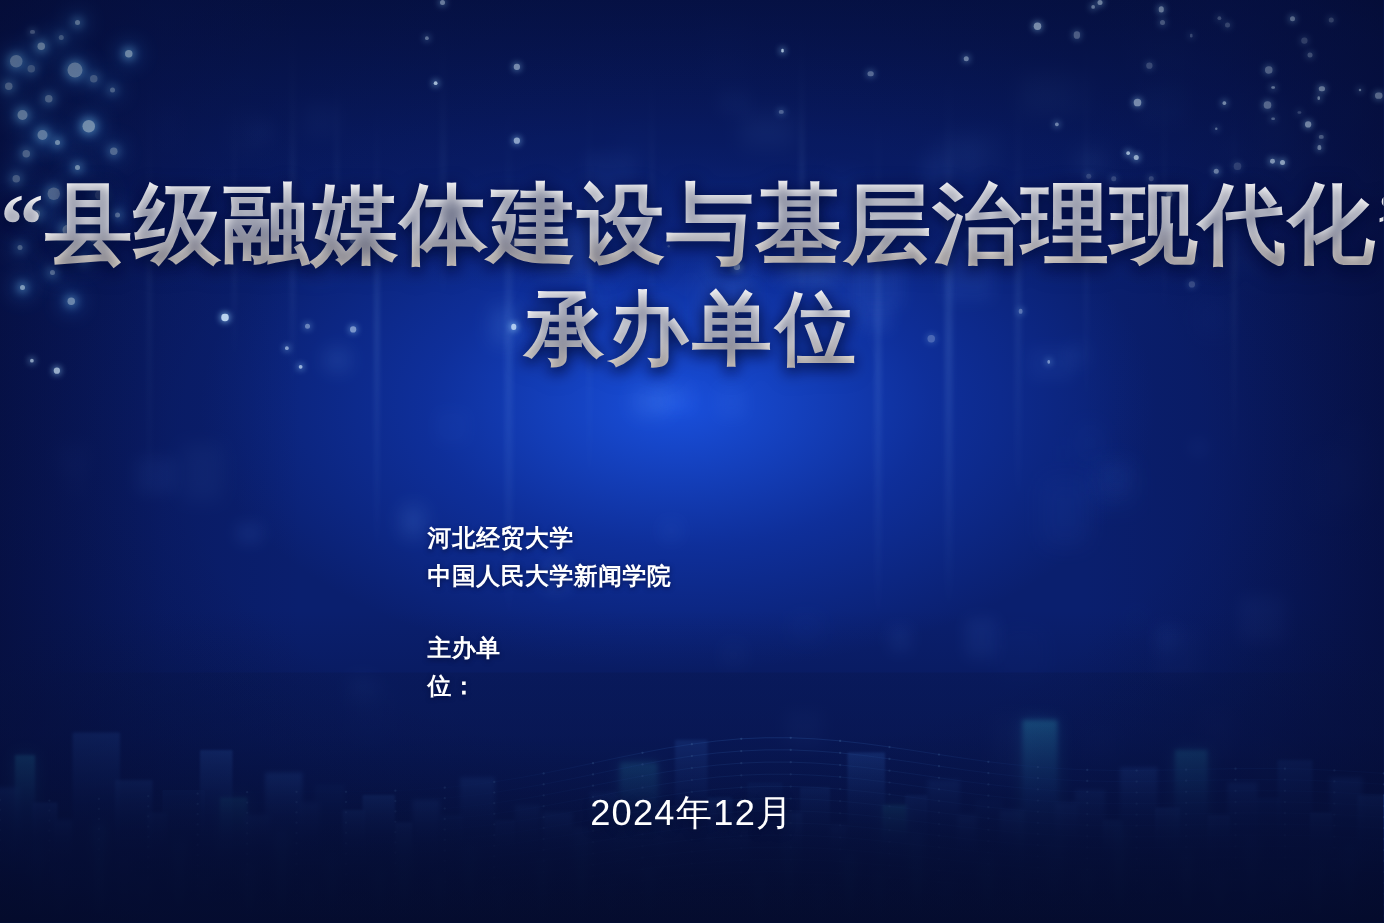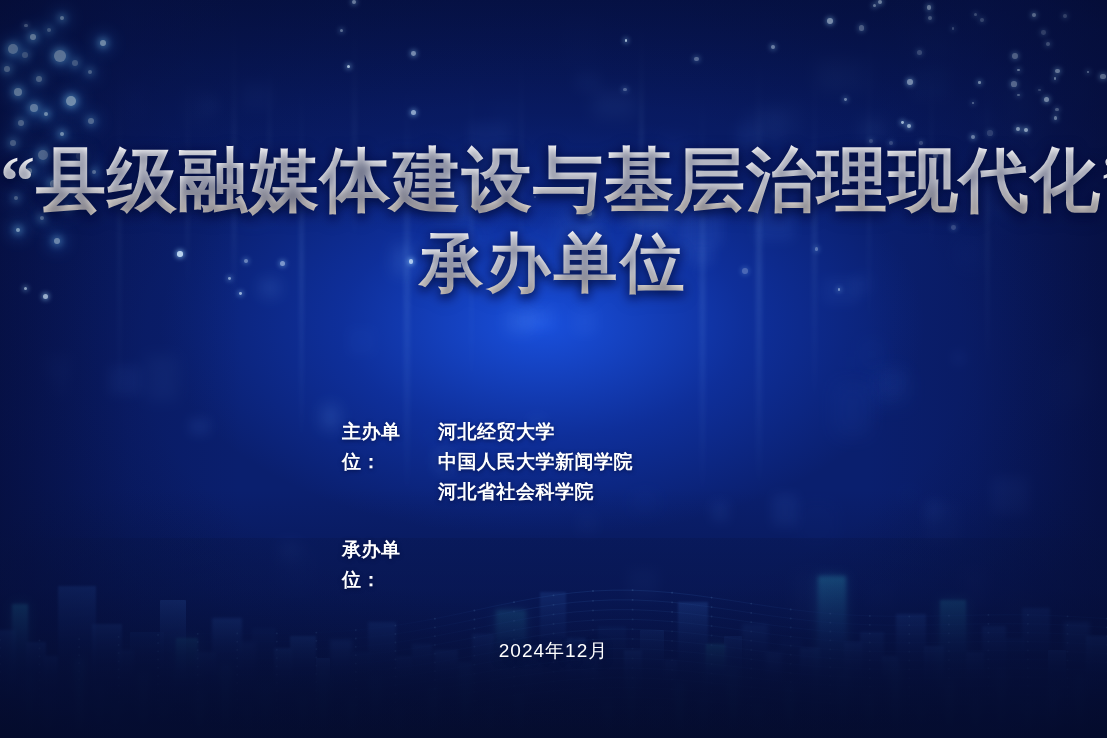--- a/index.html
+++ b/index.html
@@ -132,21 +132,21 @@
   }
 
   #footer{ position:absolute; left:0; right:0; top:632px; text-align:center; }
   .foot-line{
     font-family:"Liberation Sans","DejaVu Sans",sans-serif;
     font-weight:500; color:#ffffff;
     text-shadow:0 2px 8px rgba(2,10,45,.85);
     white-space:nowrap;
   }
   #foot-place{ font-size:31px; line-height:40px; letter-spacing:5px; }
-  #foot-date{ font-size:19px; line-height:38px; letter-spacing:1px; }
+  #foot-date{ font-size:29px; line-height:38px; letter-spacing:1px; }
 </style>
 </head>
 <body>
 
 <div id="poster">
 
   <div class="bg-base"></div>
   <div class="bg-center-glow"></div>
 
   <div id="squares">
@@ -965,29 +965,27 @@
   <div class="bg-bottom-dark"></div>
   <div class="bg-vignette"></div>
 
   <div id="content">
 
     <div class="title" id="title-line2">“县级融媒体建设与基层治理现代化”</div>
     <div class="title" id="title-line3">承办单位</div>
 
     <div id="orgs">
         <div class="org-block">
-          <div class="org-label">主办单位：</div>
           <div class="org-lines">
             <div class="org-line">河北经贸大学</div>
             <div class="org-line">中国人民大学新闻学院</div>
-            <div class="org-line">河北省社会科学院</div>
           </div>
         </div>
         <div class="org-block">
-          <div class="org-label">承办单位：</div>
+          <div class="org-label">主办单位：</div>
         </div>
       </div>
 
     <div id="footer">
       <div class="foot-line" id="foot-date">2024年12月</div>
     </div>
 
   </div>
 </div>
 

